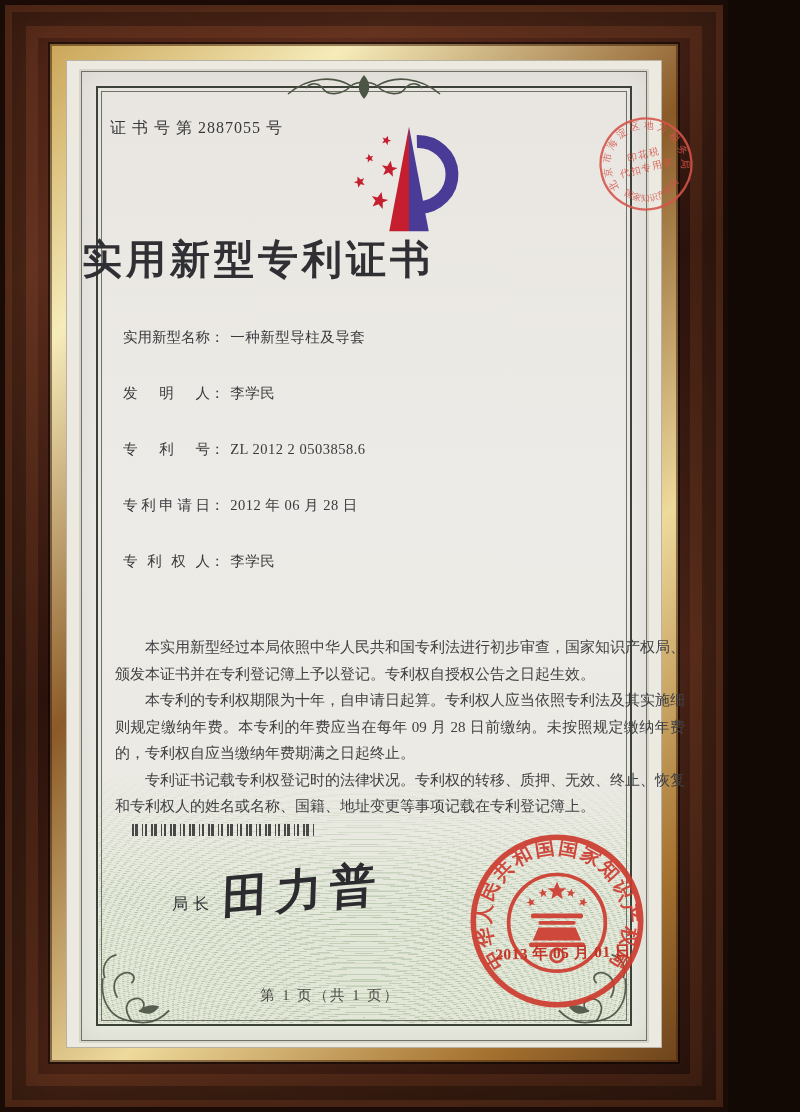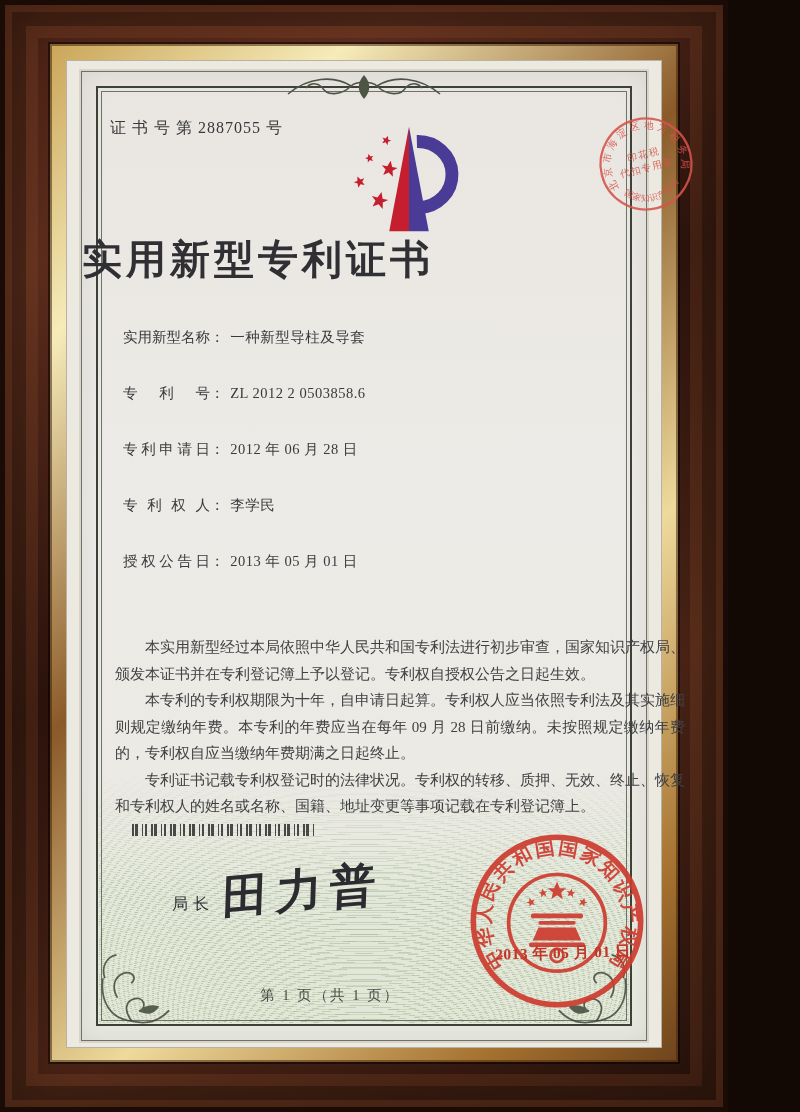--- a/index.html
+++ b/index.html
@@ -146,34 +146,34 @@
     </svg>
 
     <div class="title">实用新型专利证书</div>
 
     <div class="fields">
       <div class="f-row">
         <span class="f-label">实用新型名称</span><span class="f-colon">：</span>
         <span class="f-value">一种新型导柱及导套</span>
       </div>
       <div class="f-row">
+        <span class="f-label">发明人</span><span class="f-colon">：</span>
+        <span class="f-value">李学民</span>
+      </div>
+      <div class="f-row">
         <span class="f-label">专利号</span><span class="f-colon">：</span>
         <span class="f-value">ZL 2012 2 0503858.6</span>
       </div>
       <div class="f-row">
         <span class="f-label">专利申请日</span><span class="f-colon">：</span>
         <span class="f-value">2012 年 06 月 28 日</span>
       </div>
       <div class="f-row">
         <span class="f-label">专利权人</span><span class="f-colon">：</span>
         <span class="f-value">李学民</span>
-      </div>
-      <div class="f-row">
-        <span class="f-label">授权公告日</span><span class="f-colon">：</span>
-        <span class="f-value">2013 年 05 月 01 日</span>
       </div>
     </div>
 
     <div class="bodytext">
       <p>本实用新型经过本局依照中华人民共和国专利法进行初步审查，国家知识产权局、颁发本证书并在专利登记簿上予以登记。专利权自授权公告之日起生效。</p>
       <p>本专利的专利权期限为十年，自申请日起算。专利权人应当依照专利法及其实施细则规定缴纳年费。本专利的年费应当在每年 09 月 28 日前缴纳。未按照规定缴纳年费的，专利权自应当缴纳年费期满之日起终止。</p>
       <p>专利证书记载专利权登记时的法律状况。专利权的转移、质押、无效、终止、恢复和专利权人的姓名或名称、国籍、地址变更等事项记载在专利登记簿上。</p>
     </div>
 
     <div class="barcode"></div>

